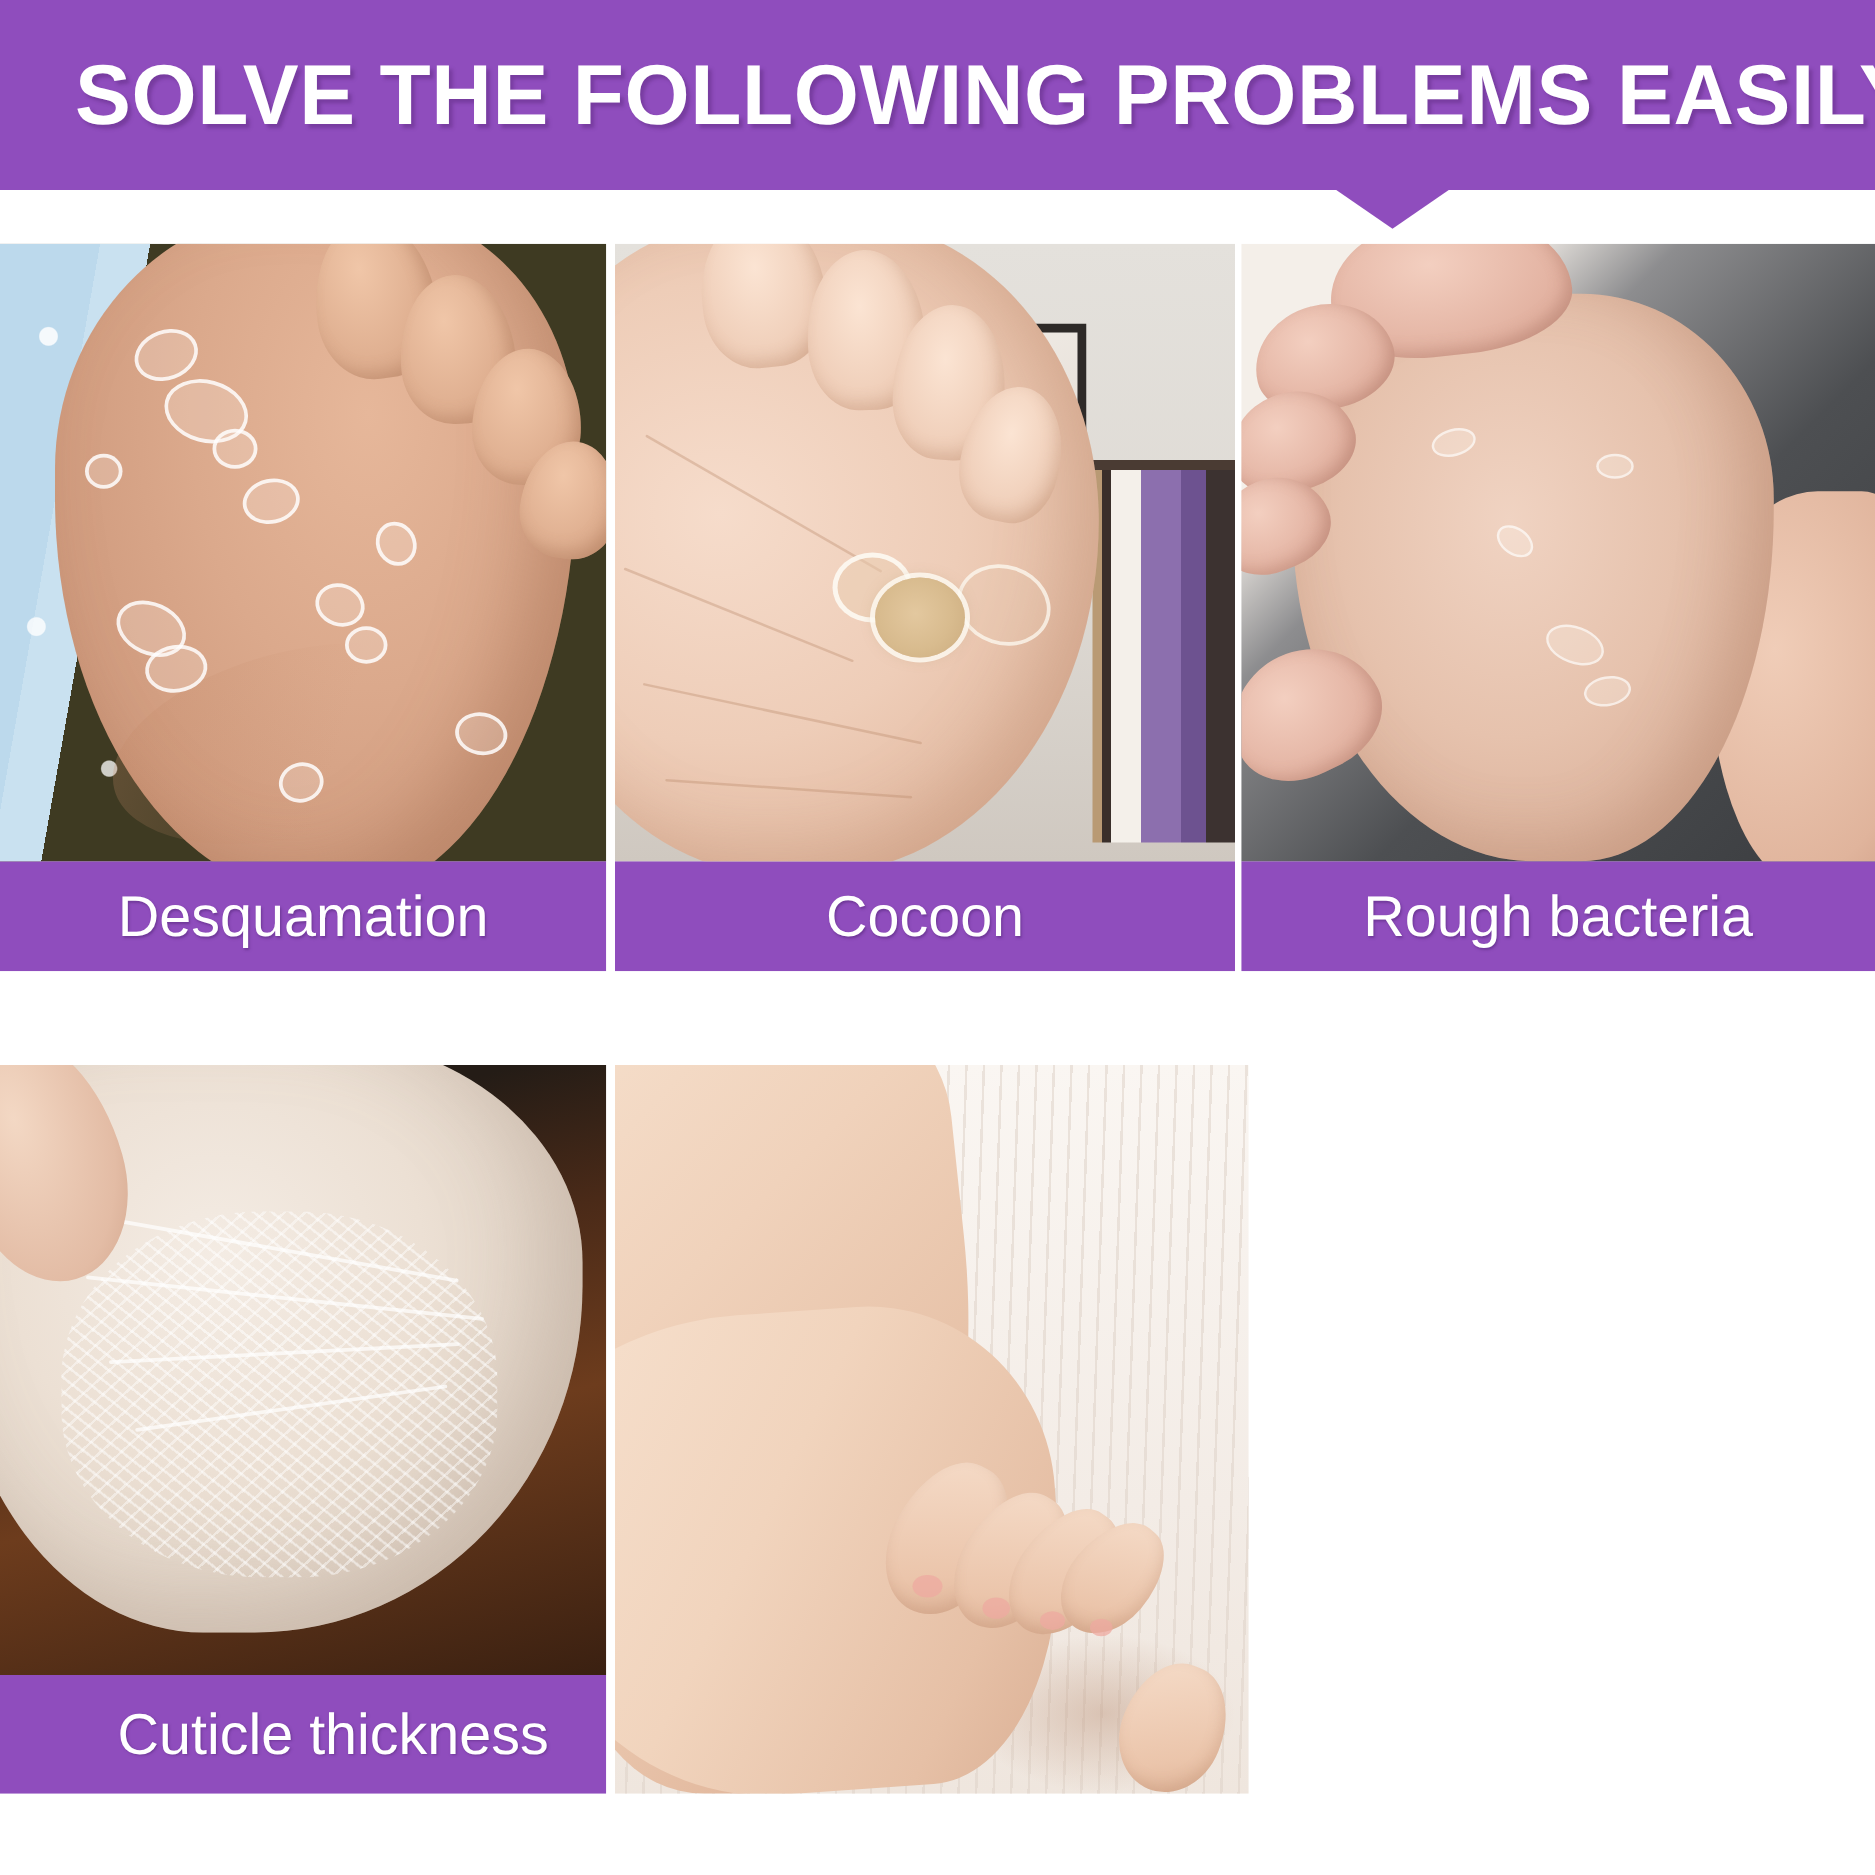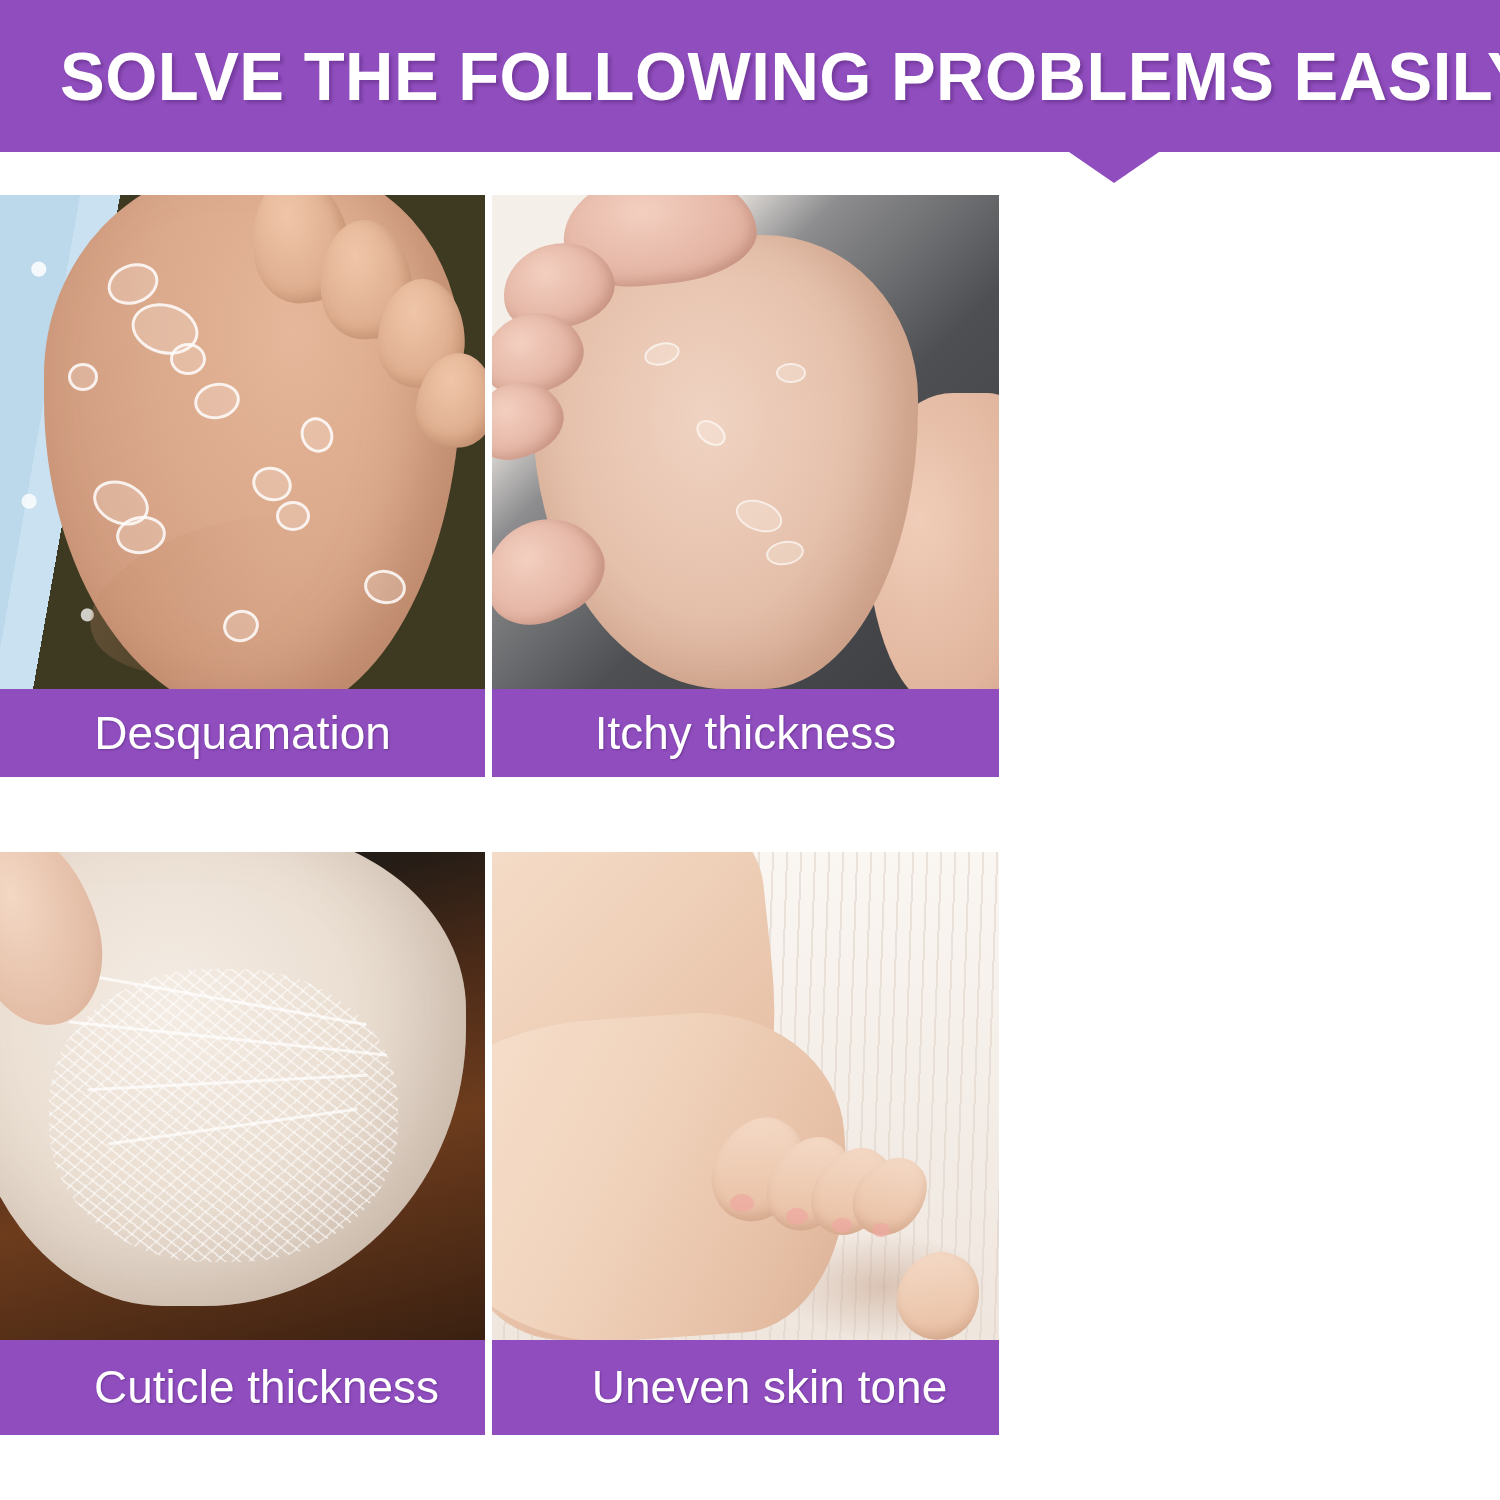--- a/index.html
+++ b/index.html
@@ -402,37 +402,56 @@
           <div class="ph p1-flake p1-f7"></div>
           <div class="ph p1-flake p1-f8"></div>
           <div class="ph p1-flake p1-f9"></div>
           <div class="ph p1-flake p1-f10"></div>
           <div class="ph p1-flake p1-f11"></div>
           <div class="ph p1-flake p1-f12"></div>
         </div>
         <div class="card-caption">Desquamation</div>
       </div>
 
+      <div class="card col-2">
+        <div class="card-photo photo-2">
+          <div class="ph p2-frame"></div>
+          <div class="ph p2-door"></div>
+          <div class="ph p2-foot"></div>
+          <div class="ph p2-toe p2-t1"></div>
+          <div class="ph p2-toe p2-t2"></div>
+          <div class="ph p2-toe p2-t3"></div>
+          <div class="ph p2-toe p2-t4"></div>
+          <div class="ph p2-line p2-l1"></div>
+          <div class="ph p2-line p2-l2"></div>
+          <div class="ph p2-line p2-l3"></div>
+          <div class="ph p2-line p2-l4"></div>
+          <div class="ph p2-callus2"></div>
+          <div class="ph p2-callus3"></div>
+          <div class="ph p2-callus"></div>
+        </div>
+        <div class="card-caption">Cocoon</div>
+      </div>
 
       <div class="card col-3">
         <div class="card-photo photo-3">
           <div class="ph p3-hand"></div>
           <div class="ph p3-sole"></div>
           <div class="ph p3-toe p3-t1"></div>
           <div class="ph p3-toe p3-t2"></div>
           <div class="ph p3-toe p3-t3"></div>
           <div class="ph p3-toe p3-t4"></div>
           <div class="ph p3-toe p3-t5"></div>
           <div class="ph p3-scale p3-s1"></div>
           <div class="ph p3-scale p3-s2"></div>
           <div class="ph p3-scale p3-s3"></div>
           <div class="ph p3-scale p3-s4"></div>
           <div class="ph p3-scale p3-s5"></div>
         </div>
-        <div class="card-caption">Itchy thickness</div>
+        <div class="card-caption">Rough bacteria</div>
       </div>
     </div>
 
     <div class="grid-row row-bottom">
 
       <div class="card col-1">
         <div class="card-photo photo-4">
           <div class="ph p4-heel"></div>
           <div class="ph p4-dry"></div>
           <div class="ph p4-crease p4-c1"></div>
@@ -454,18 +473,17 @@
           <div class="ph p6-toe p6-t1"></div>
           <div class="ph p6-toe p6-t2"></div>
           <div class="ph p6-toe p6-t3"></div>
           <div class="ph p6-toe p6-t4"></div>
           <div class="ph p6-toe p6-t5"></div>
           <div class="ph p6-nail p6-n1"></div>
           <div class="ph p6-nail p6-n2"></div>
           <div class="ph p6-nail p6-n3"></div>
           <div class="ph p6-nail p6-n4"></div>
         </div>
-        <div class="card-caption">Uneven skin tone</div>
       </div>
     </div>
 
   </div>
 </div>
 
 </body></html>

